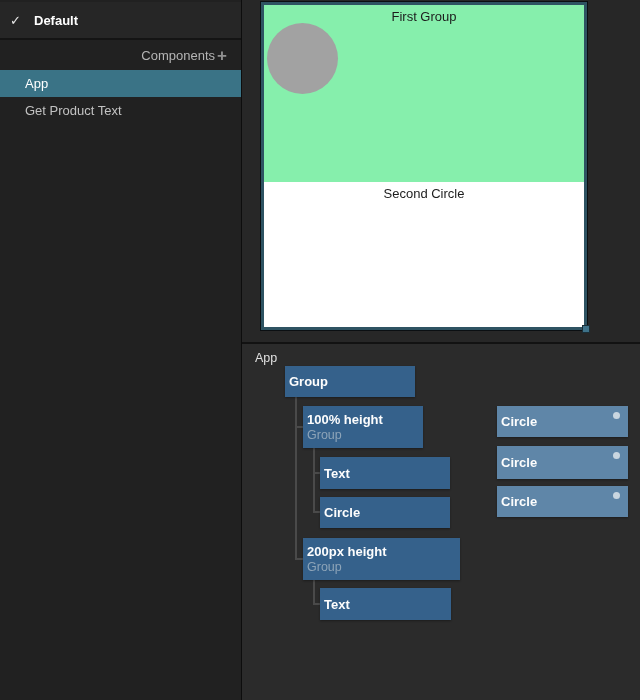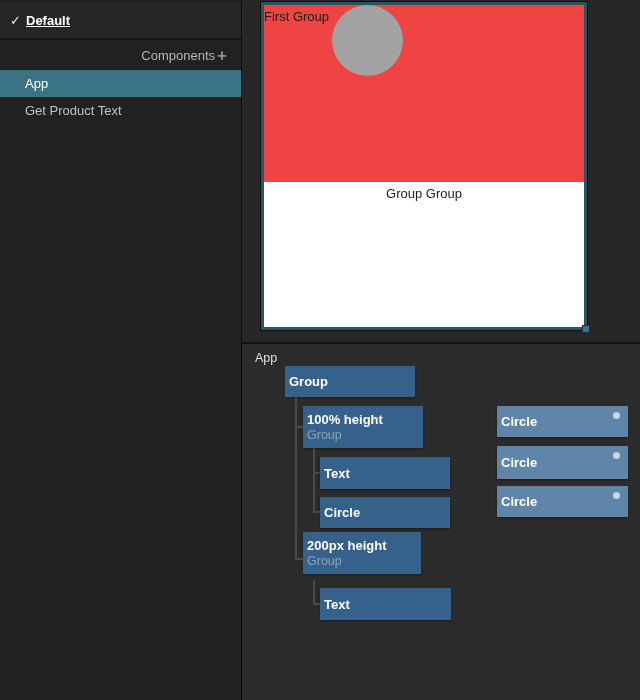--- a/index.html
+++ b/index.html
@@ -21,21 +21,21 @@
   }
   .sb-row { display: flex; align-items: center; }
   .default-row {
     height: 38px;
     background: #262626;
     border-bottom: 2px solid #141414;
     padding-left: 10px;
     cursor: pointer;
   }
   .check { color: #e8e8e8; font-size: 13px; width: 16px; }
-  .default-label { font-weight: bold; color: #ffffff; margin-left: 0px; text-decoration: underline; }
+  .default-label { font-weight: bold; color: #ffffff; margin-left: 8px; }
   .components-row {
     height: 30px;
     padding: 0 12px 0 8px;
     color: #b5b5b5;
     justify-content: flex-end;
   }
   .plus {
     color: #909090; font-size: 17px; font-weight: bold;
     line-height: 17px; cursor: pointer; padding: 0 2px;
   }
@@ -60,22 +60,22 @@
   .preview-frame {
     position: absolute; left: 19px; top: 2px;
     width: 326px; height: 328px;
     border: 3px solid #2e5362;
     box-shadow: inset 0 0 0 1px #10191f, 0 0 0 1px #0b0f12;
     background: #ffffff;
     display: flex; flex-direction: column;
   }
   .group-first {
     height: 177px; min-height: 177px;
-    background: #ef4444;
-    display: flex; flex-direction: row;
+    background: #86efac;
+    display: flex; flex-direction: column;
   }
   .group-second { flex: 1; background: #ffffff; }
   .group-title {
     text-align: center; color: #1c1c1c;
     padding-top: 4px; font-size: 13px; height: 18px;
   }
   .circle-shape {
     width: 71px; height: 71px; border-radius: 50%;
     background: #a2a2a2; margin: 0 0 0 3px;
   }
@@ -140,21 +140,21 @@
 
   <div class="main">
 
     <section class="canvas-area">
       <div class="preview-frame">
         <div class="group-first">
           <div class="group-title">First Group</div>
           <div class="circle-shape"></div>
         </div>
         <div class="group-second">
-          <div class="group-title">Group Group</div>
+          <div class="group-title">Second Circle</div>
         </div>
         <div class="resize-handle"></div>
       </div>
     </section>
 
     <section class="node-panel">
       <div class="panel-title">App</div>
 
       <div class="conn v" style="left:53px; top:53px;  height:163px;"></div>
       <div class="conn h" style="left:53px; top:82px;  width:8px;"></div>
@@ -174,21 +174,21 @@
         <span class="nsub">Group</span>
       </div>
       <div class="node" style="left:78px; top:113px; width:130px; height:32px;">
         <span class="nlabel">Text</span>
 
       </div>
       <div class="node" style="left:78px; top:153px; width:130px; height:31px;">
         <span class="nlabel">Circle</span>
 
       </div>
-      <div class="node" style="left:61px; top:188px; width:118px; height:42px;">
+      <div class="node" style="left:61px; top:194px; width:157px; height:42px;">
         <span class="nlabel">200px height</span>
         <span class="nsub">Group</span>
       </div>
       <div class="node" style="left:78px; top:244px; width:131px; height:32px;">
         <span class="nlabel">Text</span>
 
       </div>
 
       <div class="node palette" style="left:255px; top:62px; width:131px; height:31px;">
         <span class="nlabel">Circle</span>

